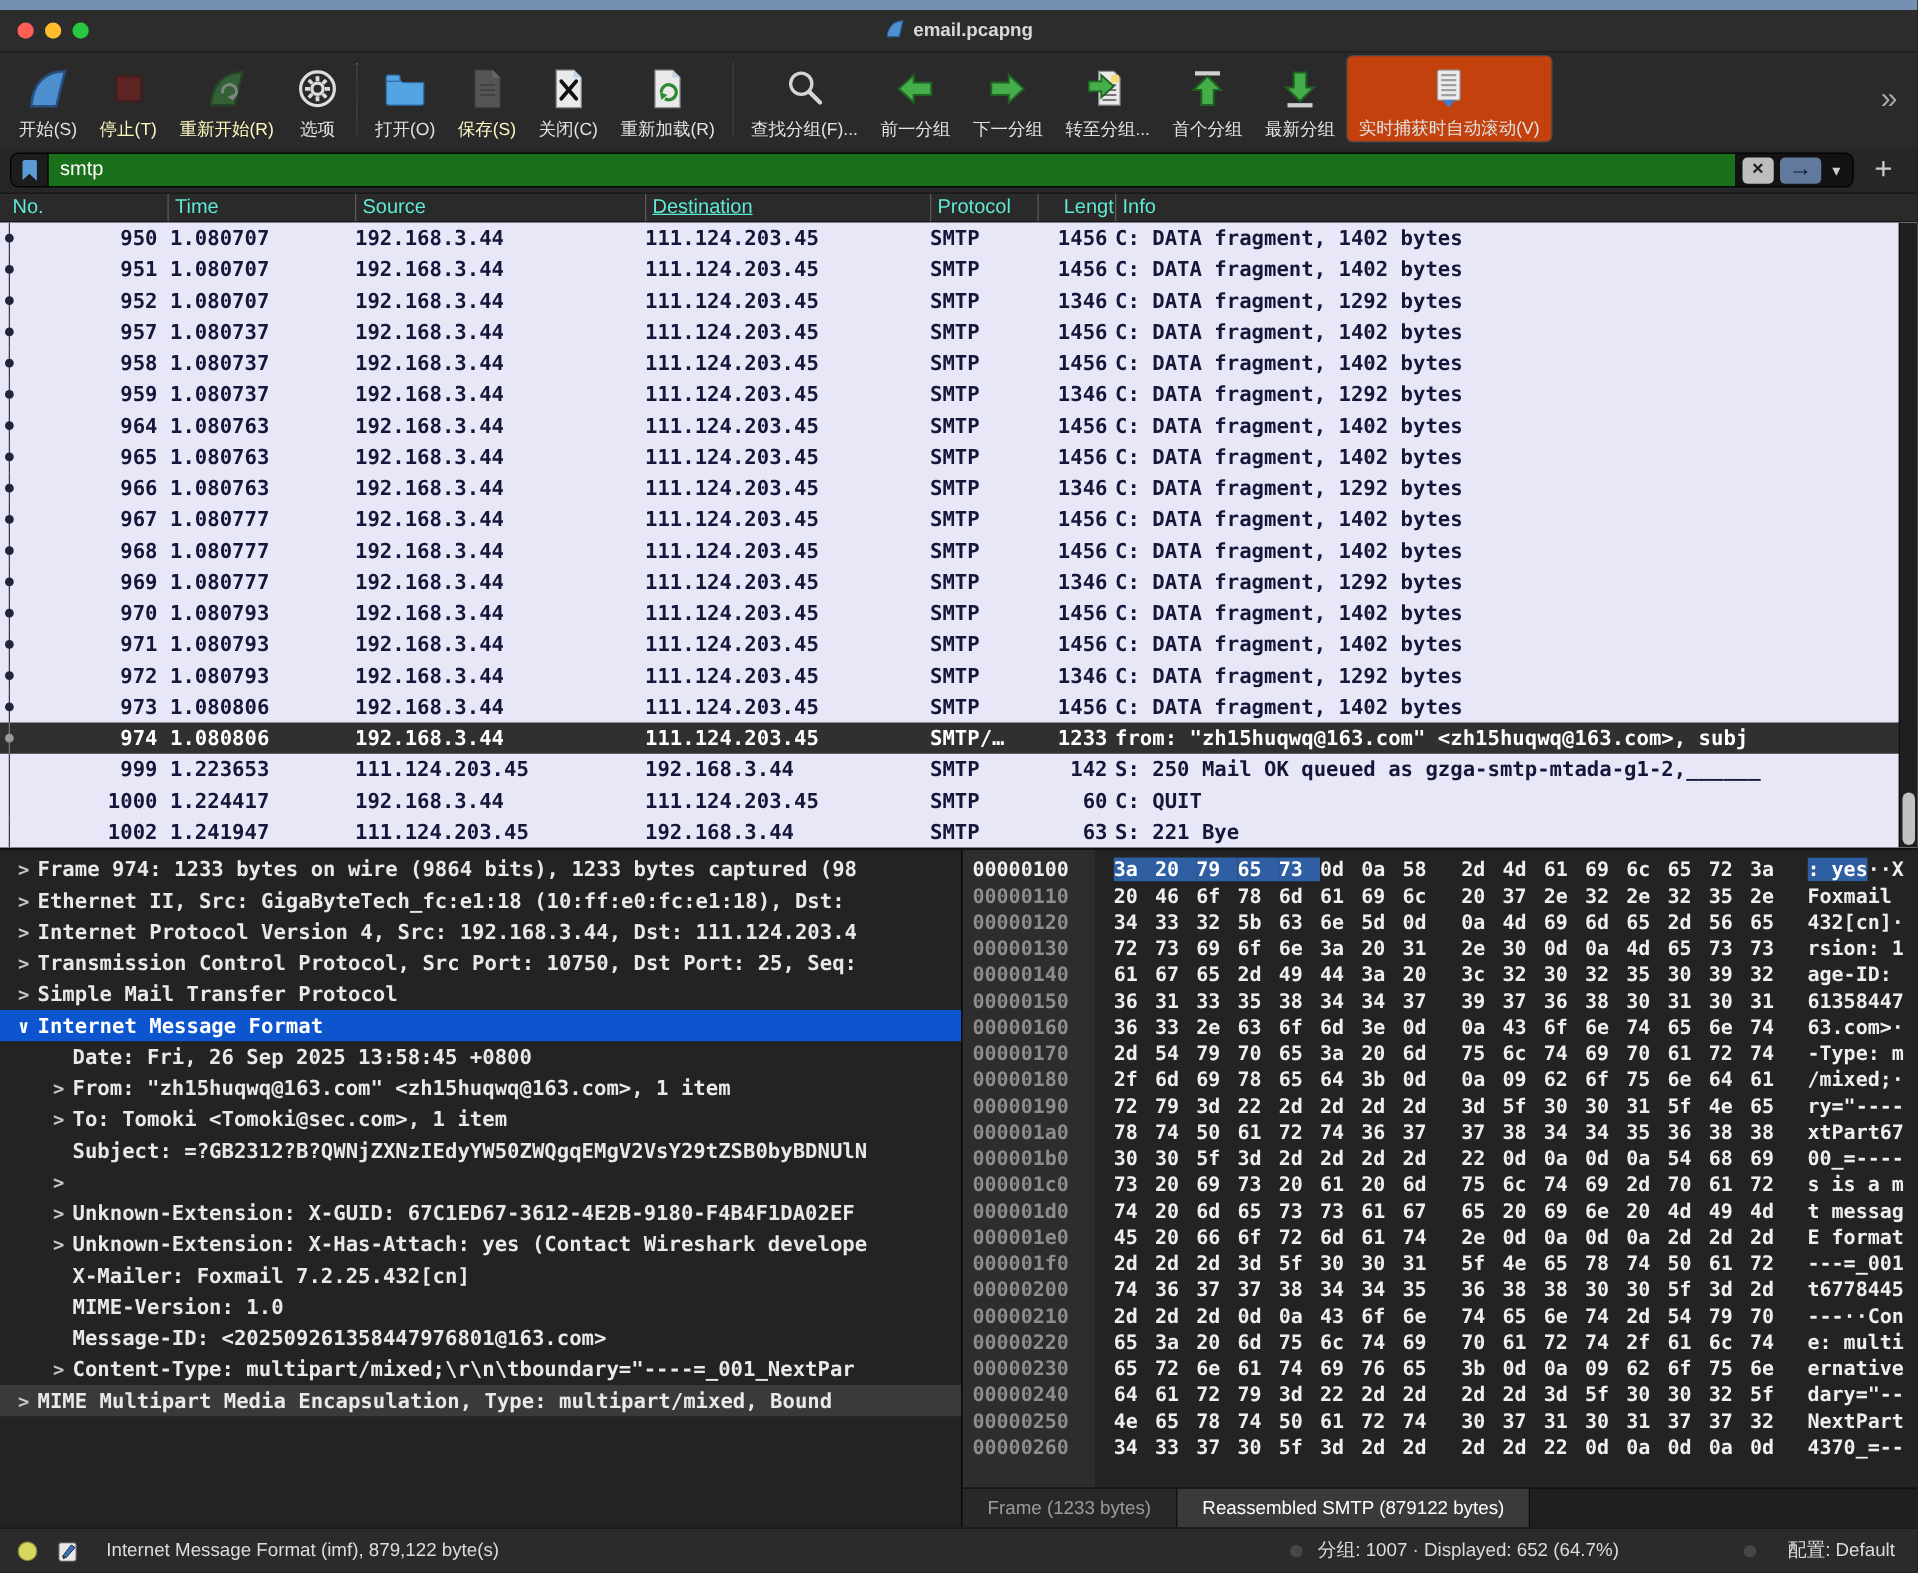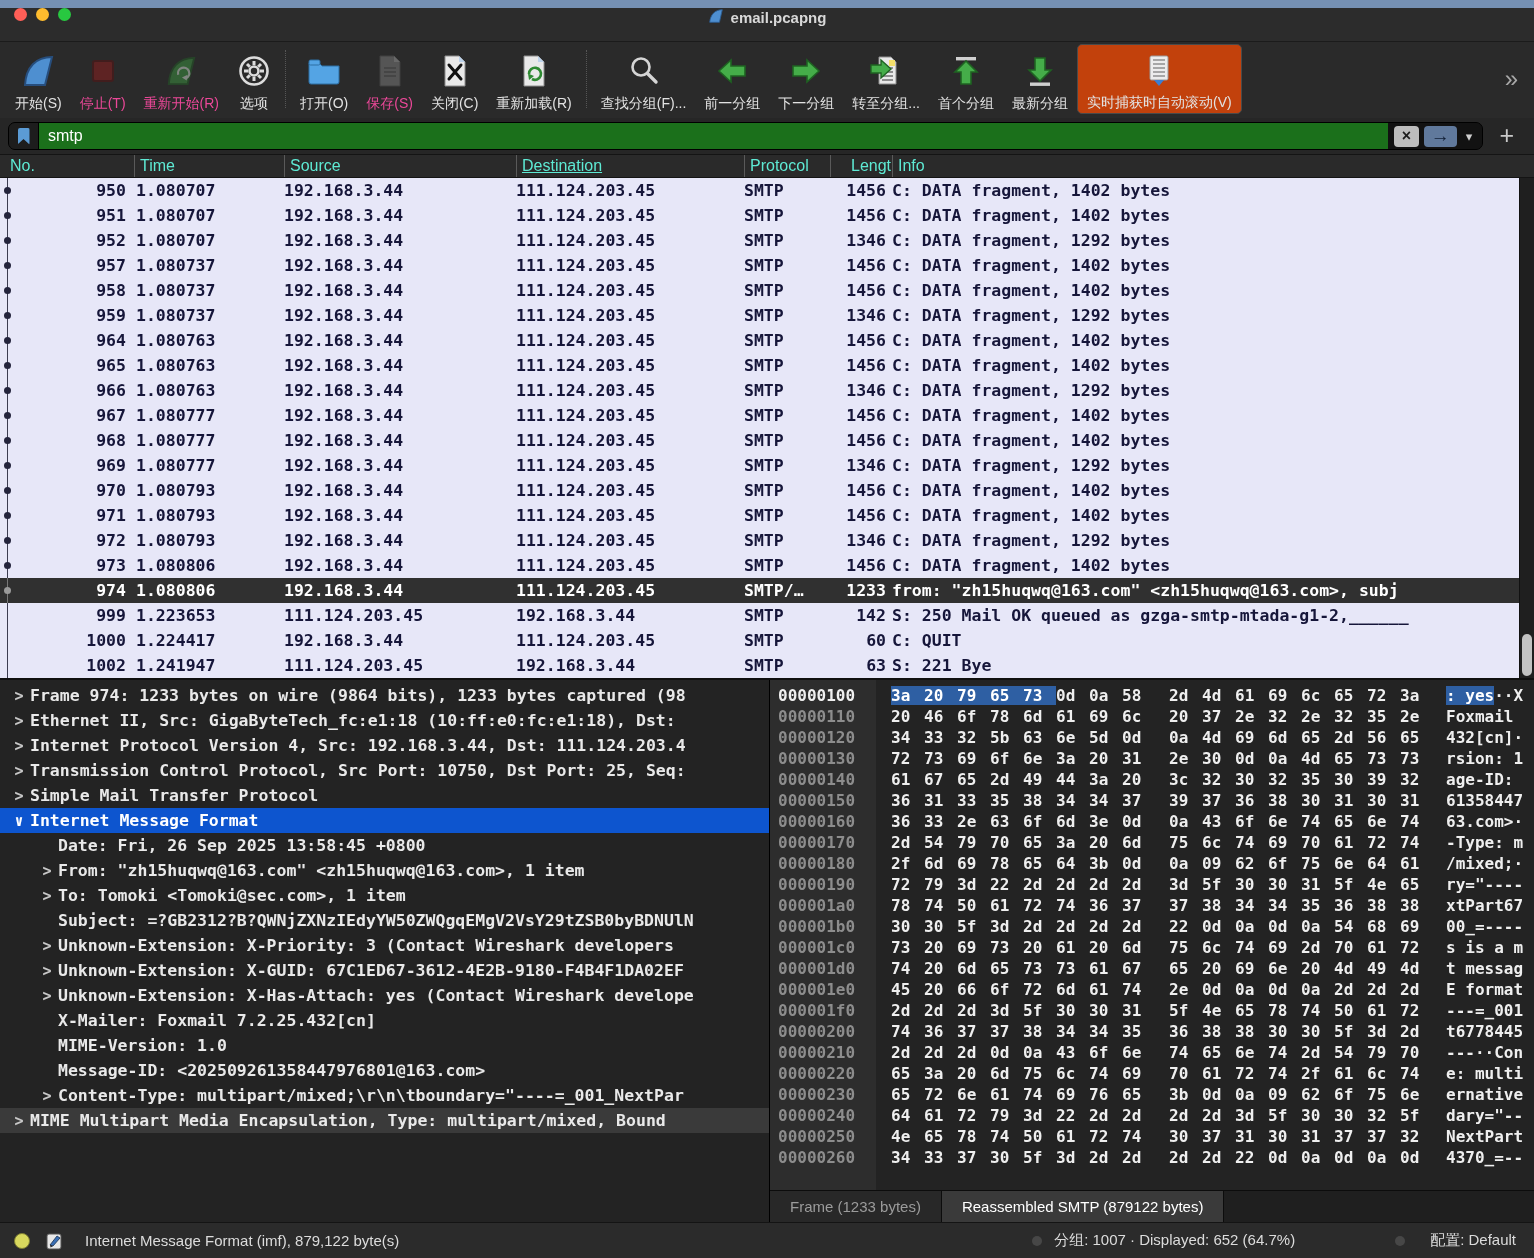--- a/index.html
+++ b/index.html
@@ -8,30 +8,30 @@
     --sel-blue:#0d55cf;
     --hex-sel:#2e5fa3;
   }
   *{box-sizing:border-box}
   html,body{margin:0;padding:0}
   body{width:1534px;height:1258px;overflow:hidden;background:#262626;font-family:"Liberation Sans",sans-serif;-webkit-font-smoothing:antialiased}
   .window{width:100%;height:100%;display:flex;flex-direction:column;background:#262626}
 
   .topstrip{height:8px;background:#7590b3;flex:none}
 
-  .titlebar{height:34px;flex:none;background:#2c2c2c;position:relative;display:flex;border-bottom:1px solid #1b1b1b}
+  .titlebar{height:34px;flex:none;background:#2c2c2c;position:relative;display:flex;align-items:center;border-bottom:1px solid #1b1b1b}
   .lights{display:flex;gap:9px;padding-left:14px;z-index:2}
   .light{width:13px;height:13px;border-radius:50%}
   .title-center{position:absolute;left:0;right:0;display:flex;justify-content:center;align-items:center;gap:7px;color:#d8d8d8;font-size:15px;font-weight:bold}
 
   .toolbar{height:76px;flex:none;background:#2a2a2a;display:flex;align-items:center;padding:2px 6px 4px}
   .tbtn{display:flex;flex-direction:column;align-items:center;justify-content:flex-end;padding:1px 9px;gap:3px;height:70px}
   .tbtn .ticon{height:42px;display:flex;align-items:center;justify-content:center}
   .tbtn .tlabel{font-size:14px;color:#e2e2e2;white-space:nowrap}
-  .tbtn.disabled .tlabel{color:#ec4899}
+  .tbtn.disabled .tlabel{color:#fef9c3}
   .tbtn.disabled .ticon{opacity:.45}
   .tbtn.boxed{background:#c2410c;border:1px solid #4a4a4a;border-radius:5px}
   .tsep{width:0;border-left:1px dotted #565656;height:58px;margin:0 5px;align-self:center}
   .toolbar-overflow{margin-left:auto;color:#a8a8a8;font-size:24px;padding:0 10px;align-self:center}
 
   .filterbar{height:36px;flex:none;background:#262626;display:flex;align-items:center;padding:0 8px;gap:6px}
   .filterbox{flex:1;height:28px;background:#121212;border:1px solid #000;border-radius:7px;display:flex;align-items:center;overflow:hidden}
   .fbookmark-wrap{width:30px;height:100%;display:flex;align-items:center;justify-content:center;background:#1d1d1d;border-right:1px solid #000;flex:none}
   .fbookmark{width:12px;height:17px;background:#5b9bd5;clip-path:polygon(0 0,100% 0,100% 100%,50% 68%,0 100%);border-radius:2px}
   .ffield{flex:1;height:100%;background:var(--filter-green);color:#fff;display:flex;align-items:center;padding-left:9px;font-size:16px}
@@ -568,21 +568,20 @@
         <div class="drow lvl1">
           <span class="exp">&gt;</span>
           <span class="dtext">To: Tomoki &lt;Tomoki@sec.com&gt;, 1 item</span>
         </div>
         <div class="drow lvl1">
           <span class="exp"></span>
           <span class="dtext">Subject: =?GB2312?B?QWNjZXNzIEdyYW50ZWQgqEMgV2VsY29tZSB0byBDNUlN</span>
         </div>
         <div class="drow lvl1">
           <span class="exp">&gt;</span>
-          <span class="dtext">Unknown-Extension: X-Priority: 3 (Contact Wireshark developers </span>
         </div>
         <div class="drow lvl1">
           <span class="exp">&gt;</span>
           <span class="dtext">Unknown-Extension: X-GUID: 67C1ED67-3612-4E2B-9180-F4B4F1DA02EF</span>
         </div>
         <div class="drow lvl1">
           <span class="exp">&gt;</span>
           <span class="dtext">Unknown-Extension: X-Has-Attach: yes (Contact Wireshark develope</span>
         </div>
         <div class="drow lvl1">

